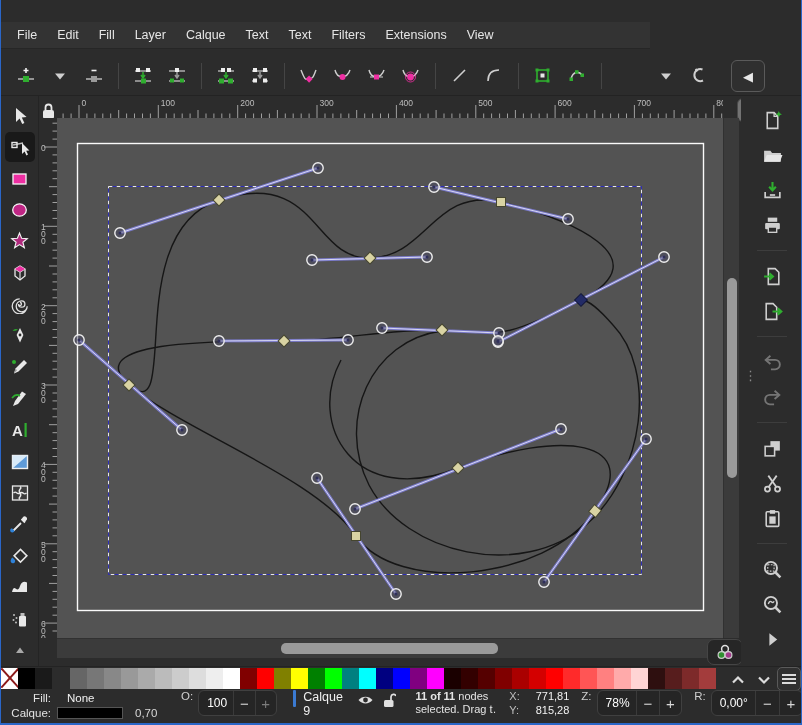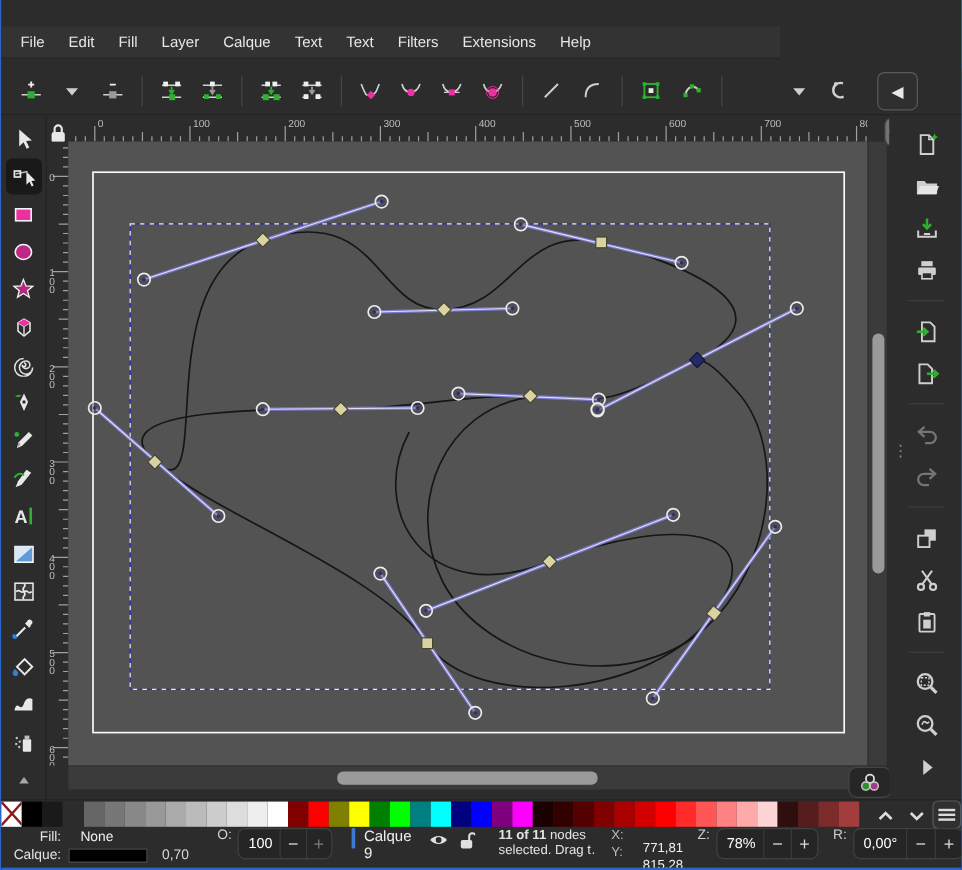--- a/index.html
+++ b/index.html
@@ -65,41 +65,41 @@
   .spin-val{padding:0 8px;color:#fff;font-size:12px;min-width:34px;text-align:center;}
   .spin-btn{width:24px;height:26px;display:flex;align-items:center;justify-content:center;color:#d8d8d8;font-size:15px;border-left:1px solid #3a3a3a;}
   .dim{color:#7c7c7c;}
   .sb-label{color:#cfcfcf;margin:0 5px 0 12px;}
   #layer-ind{width:4px;height:17px;background:#3b7ad1;border-radius:1px;margin:0 7px 0 16px;}
   #layer-name{color:#f0f0f0;font-size:12.5px;margin-right:10px;}
   .lyr-ico{width:22px;height:20px;display:flex;align-items:center;justify-content:center;margin-right:4px;}
   #sb-msg{width:96px;line-height:13px;font-size:11px;color:#e4e4e4;margin-left:14px;white-space:nowrap;overflow:hidden;}
   .coords{display:grid;grid-template-columns:16px 44px;grid-auto-rows:14px;margin-left:12px;font-size:11px;}
   .coords .cl{color:#bdbdbd;}
-  .coords .cv{text-align:right;color:#f2f2f2;margin-top:11px;}
+  .coords .cv{text-align:right;color:#f2f2f2;}
   #blue-bottom{left:0;top:723px;width:802px;height:2px;background:#2a66c8;}
   svg{display:block;}
 </style>
 </head>
 <body>
 
 <div id="window">
 
 
   <div id="menubar" class="abs">
       <span class="menuitem">File</span>
       <span class="menuitem">Edit</span>
       <span class="menuitem">Fill</span>
       <span class="menuitem">Layer</span>
       <span class="menuitem">Calque</span>
       <span class="menuitem">Text</span>
       <span class="menuitem">Text</span>
       <span class="menuitem">Filters</span>
       <span class="menuitem">Extensions</span>
-      <span class="menuitem">Help</span>
+      <span class="menuitem">View</span>
     </div>
 
   <div id="toolbar" class="abs">
       <div class="tbtn">
         <span>
           <svg width="20" height="20" viewBox="0 0 20 20">
             <line x1="2" y1="13" x2="18" y2="13" stroke="#cfcfcf" stroke-width="1.3"></line>
             <rect x="7" y="10" width="6" height="6" fill="#2fae2f"></rect>
             <path d="M10,2 v5 M7.5,4.5 h5" stroke="#f0f0f0" stroke-width="1.6"></path>
           </svg>

